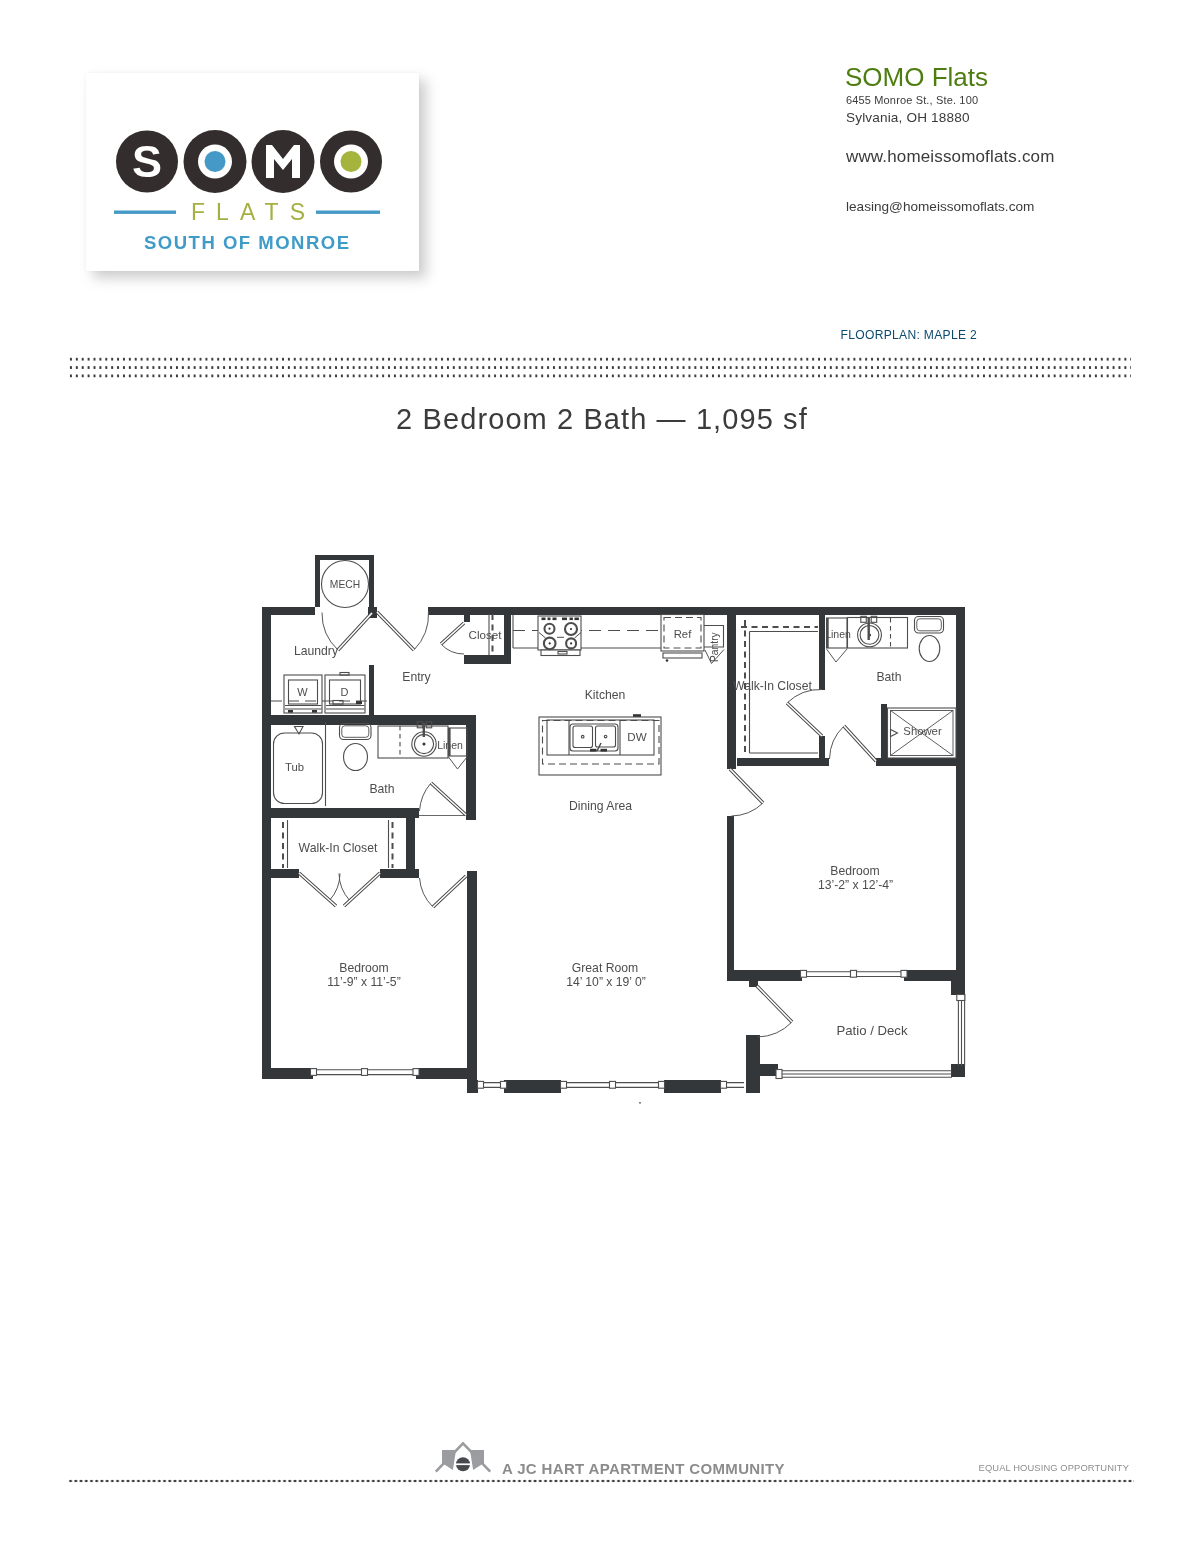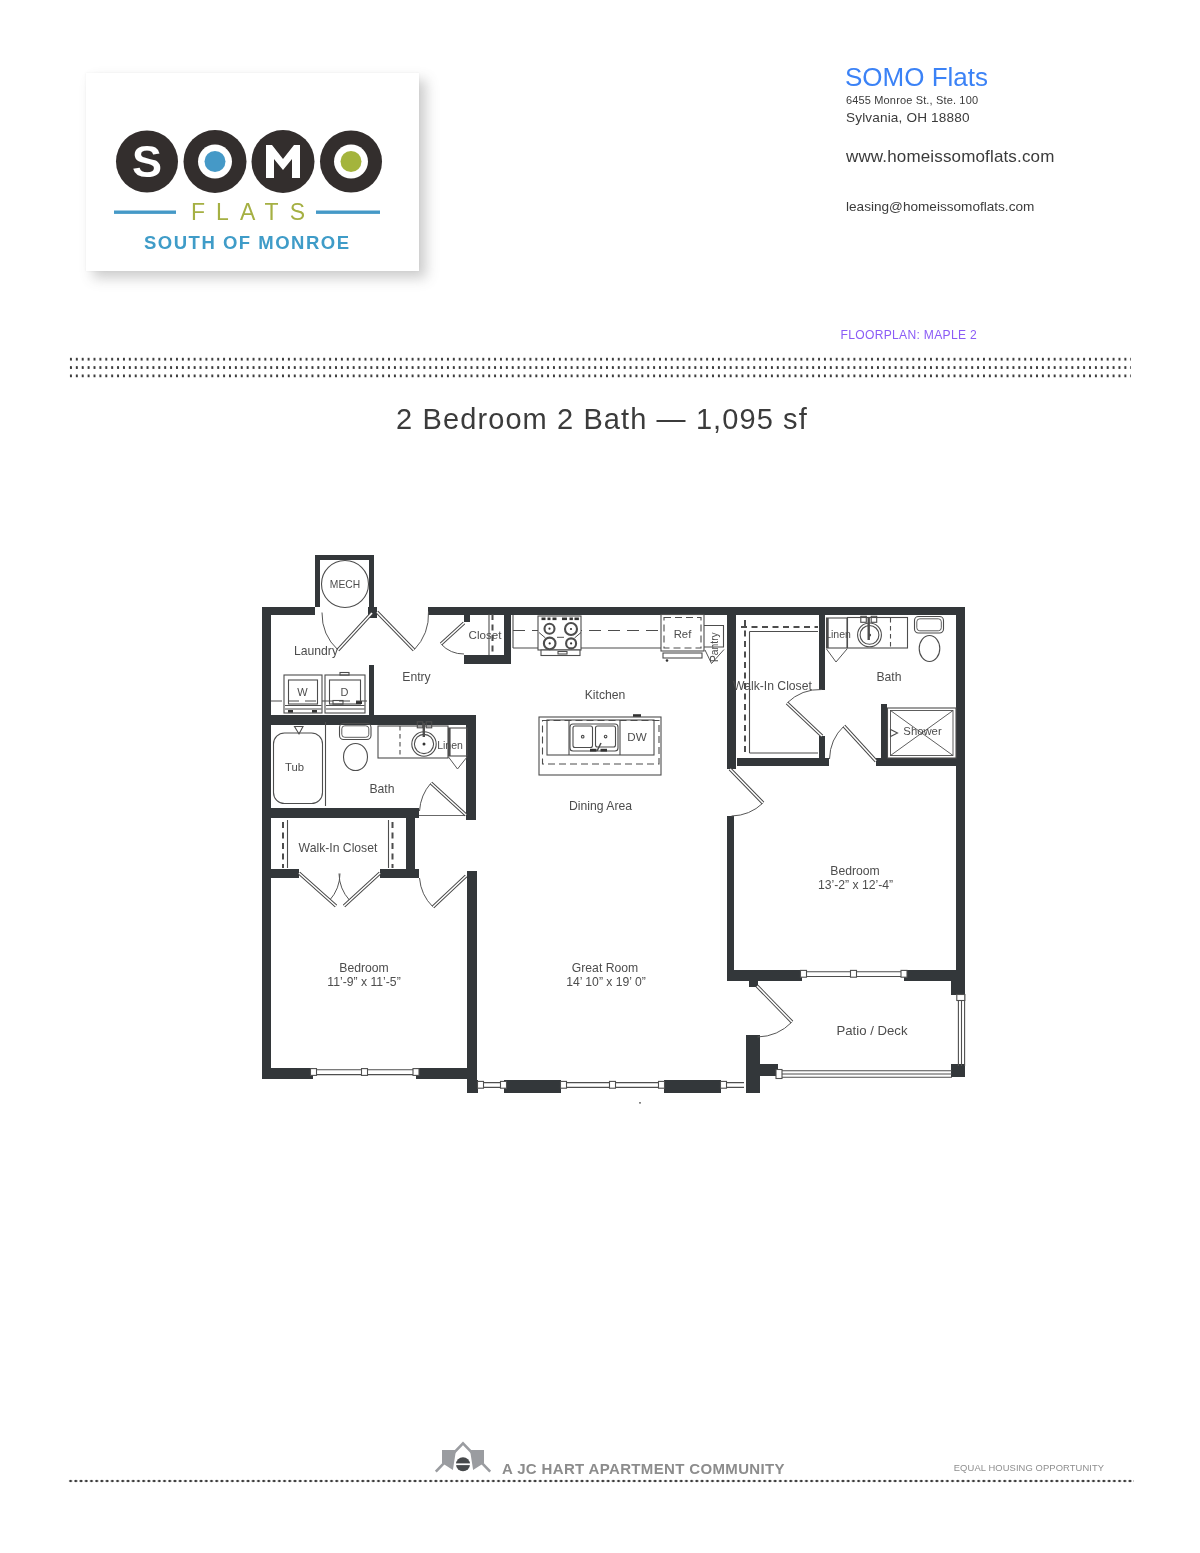--- a/index.html
+++ b/index.html
@@ -39,51 +39,51 @@
 
   <text x="105" y="147" font-size="23" fill="#a5b043" textLength="114" lengthAdjust="spacing" font-family="Liberation Sans,sans-serif">FLATS</text>
 
   <rect x="28" y="137.5" width="62" height="3.4" fill="#4599c7"></rect>
 
   <rect x="230" y="137.5" width="64" height="3.4" fill="#4599c7"></rect>
 
   <text x="58" y="176" font-size="18.5" font-weight="bold" fill="#3f9cc8" textLength="205" lengthAdjust="spacing" font-family="Liberation Sans,sans-serif">SOUTH OF MONROE</text>
 </svg>
 
-<div class="abs" style="left:845px;top:61.5px;font-size:26px;letter-spacing:0px;color:#3b82f6;">SOMO Flats</div>
+<div class="abs" style="left:845px;top:61.5px;font-size:26px;letter-spacing:0px;color:#4d7c0f;">SOMO Flats</div>
 
 <div class="abs" style="left:846px;top:94px;font-size:11px;letter-spacing:0.15px;color:#3b3b3b;">6455 Monroe St., Ste. 100</div>
 
 <div class="abs" style="left:846px;top:110.3px;font-size:13.6px;letter-spacing:0.15px;color:#3b3b3b;">Sylvania, OH 18880</div>
 
 <div class="abs" style="left:846px;top:147px;font-size:17px;letter-spacing:0.15px;color:#3b3b3b;">www.homeissomoflats.com</div>
 
 <div class="abs" style="left:846px;top:163.3px;font-size:13.6px;letter-spacing:0px;color:#3b3b3b;margin-top:36px;">leasing@homeissomoflats.com</div>
 
-<div class="abs" style="left:777px;top:327.5px;width:200px;text-align:right;font-size:12.1px;letter-spacing:0.3px;color:#8b5cf6;">FLOORPLAN: MAPLE 2</div>
+<div class="abs" style="left:777px;top:327.5px;width:200px;text-align:right;font-size:12.1px;letter-spacing:0.3px;color:#0c4a6e;">FLOORPLAN: MAPLE 2</div>
 
 <div class="abs dots3" style="left:68px;top:355px;width:1063px;height:25px;"></div>
 
 <div class="abs" style="left:2px;top:403px;width:1200px;text-align:center;font-size:29px;letter-spacing:1.1px;color:#3b3b3b;">2 Bedroom 2 Bath — 1,095 sf</div>
 
 <svg class="abs" style="left:430px;top:1438px;" width="66" height="40" viewBox="0 0 66 40">
 
   <polygon points="12,11.9 26,11.9 22.9,31.9 12,24.9" fill="#9a9ca0"></polygon>
 
   <polygon points="54,11.9 40,11.9 43.1,31.9 54,24.9" fill="#9a9ca0"></polygon>
 
   <polyline points="5.8,33.6 33,5.3 60.2,33.6" fill="none" stroke="#9a9ca0" stroke-width="2.6"></polyline>
 
   <circle cx="33" cy="26.3" r="7" fill="#474a4c"></circle>
   <rect x="25.5" y="25.4" width="15" height="1.7" fill="#ffffff"></rect>
 </svg>
 
 <div class="abs" style="left:502px;top:1460px;font-size:15px;font-weight:bold;letter-spacing:0.35px;color:#8c8c8c;">A JC HART APARTMENT COMMUNITY</div>
 
-<div class="abs" style="left:929px;top:1461.5px;width:200px;text-align:center;font-size:9.4px;letter-spacing:0.1px;color:#8e8e8e;">EQUAL HOUSING OPPORTUNITY</div>
+<div class="abs" style="left:929px;top:1461.5px;width:200px;text-align:right;font-size:9.4px;letter-spacing:0.1px;color:#8e8e8e;">EQUAL HOUSING OPPORTUNITY</div>
 
 <div class="abs dots1" style="left:68px;top:1478.5px;width:1066px;height:4px;"></div>
 <svg class="abs" style="left:0;top:0;" width="1200" height="1553" viewBox="0 0 1200 1553" font-family="Liberation Sans,sans-serif">
 <g fill="#33373a" stroke="none">
 
   <rect x="315" y="555" width="5" height="52"></rect>
 
   <rect x="315" y="555" width="59" height="5"></rect>
 
   <rect x="369" y="555" width="5" height="52"></rect>

